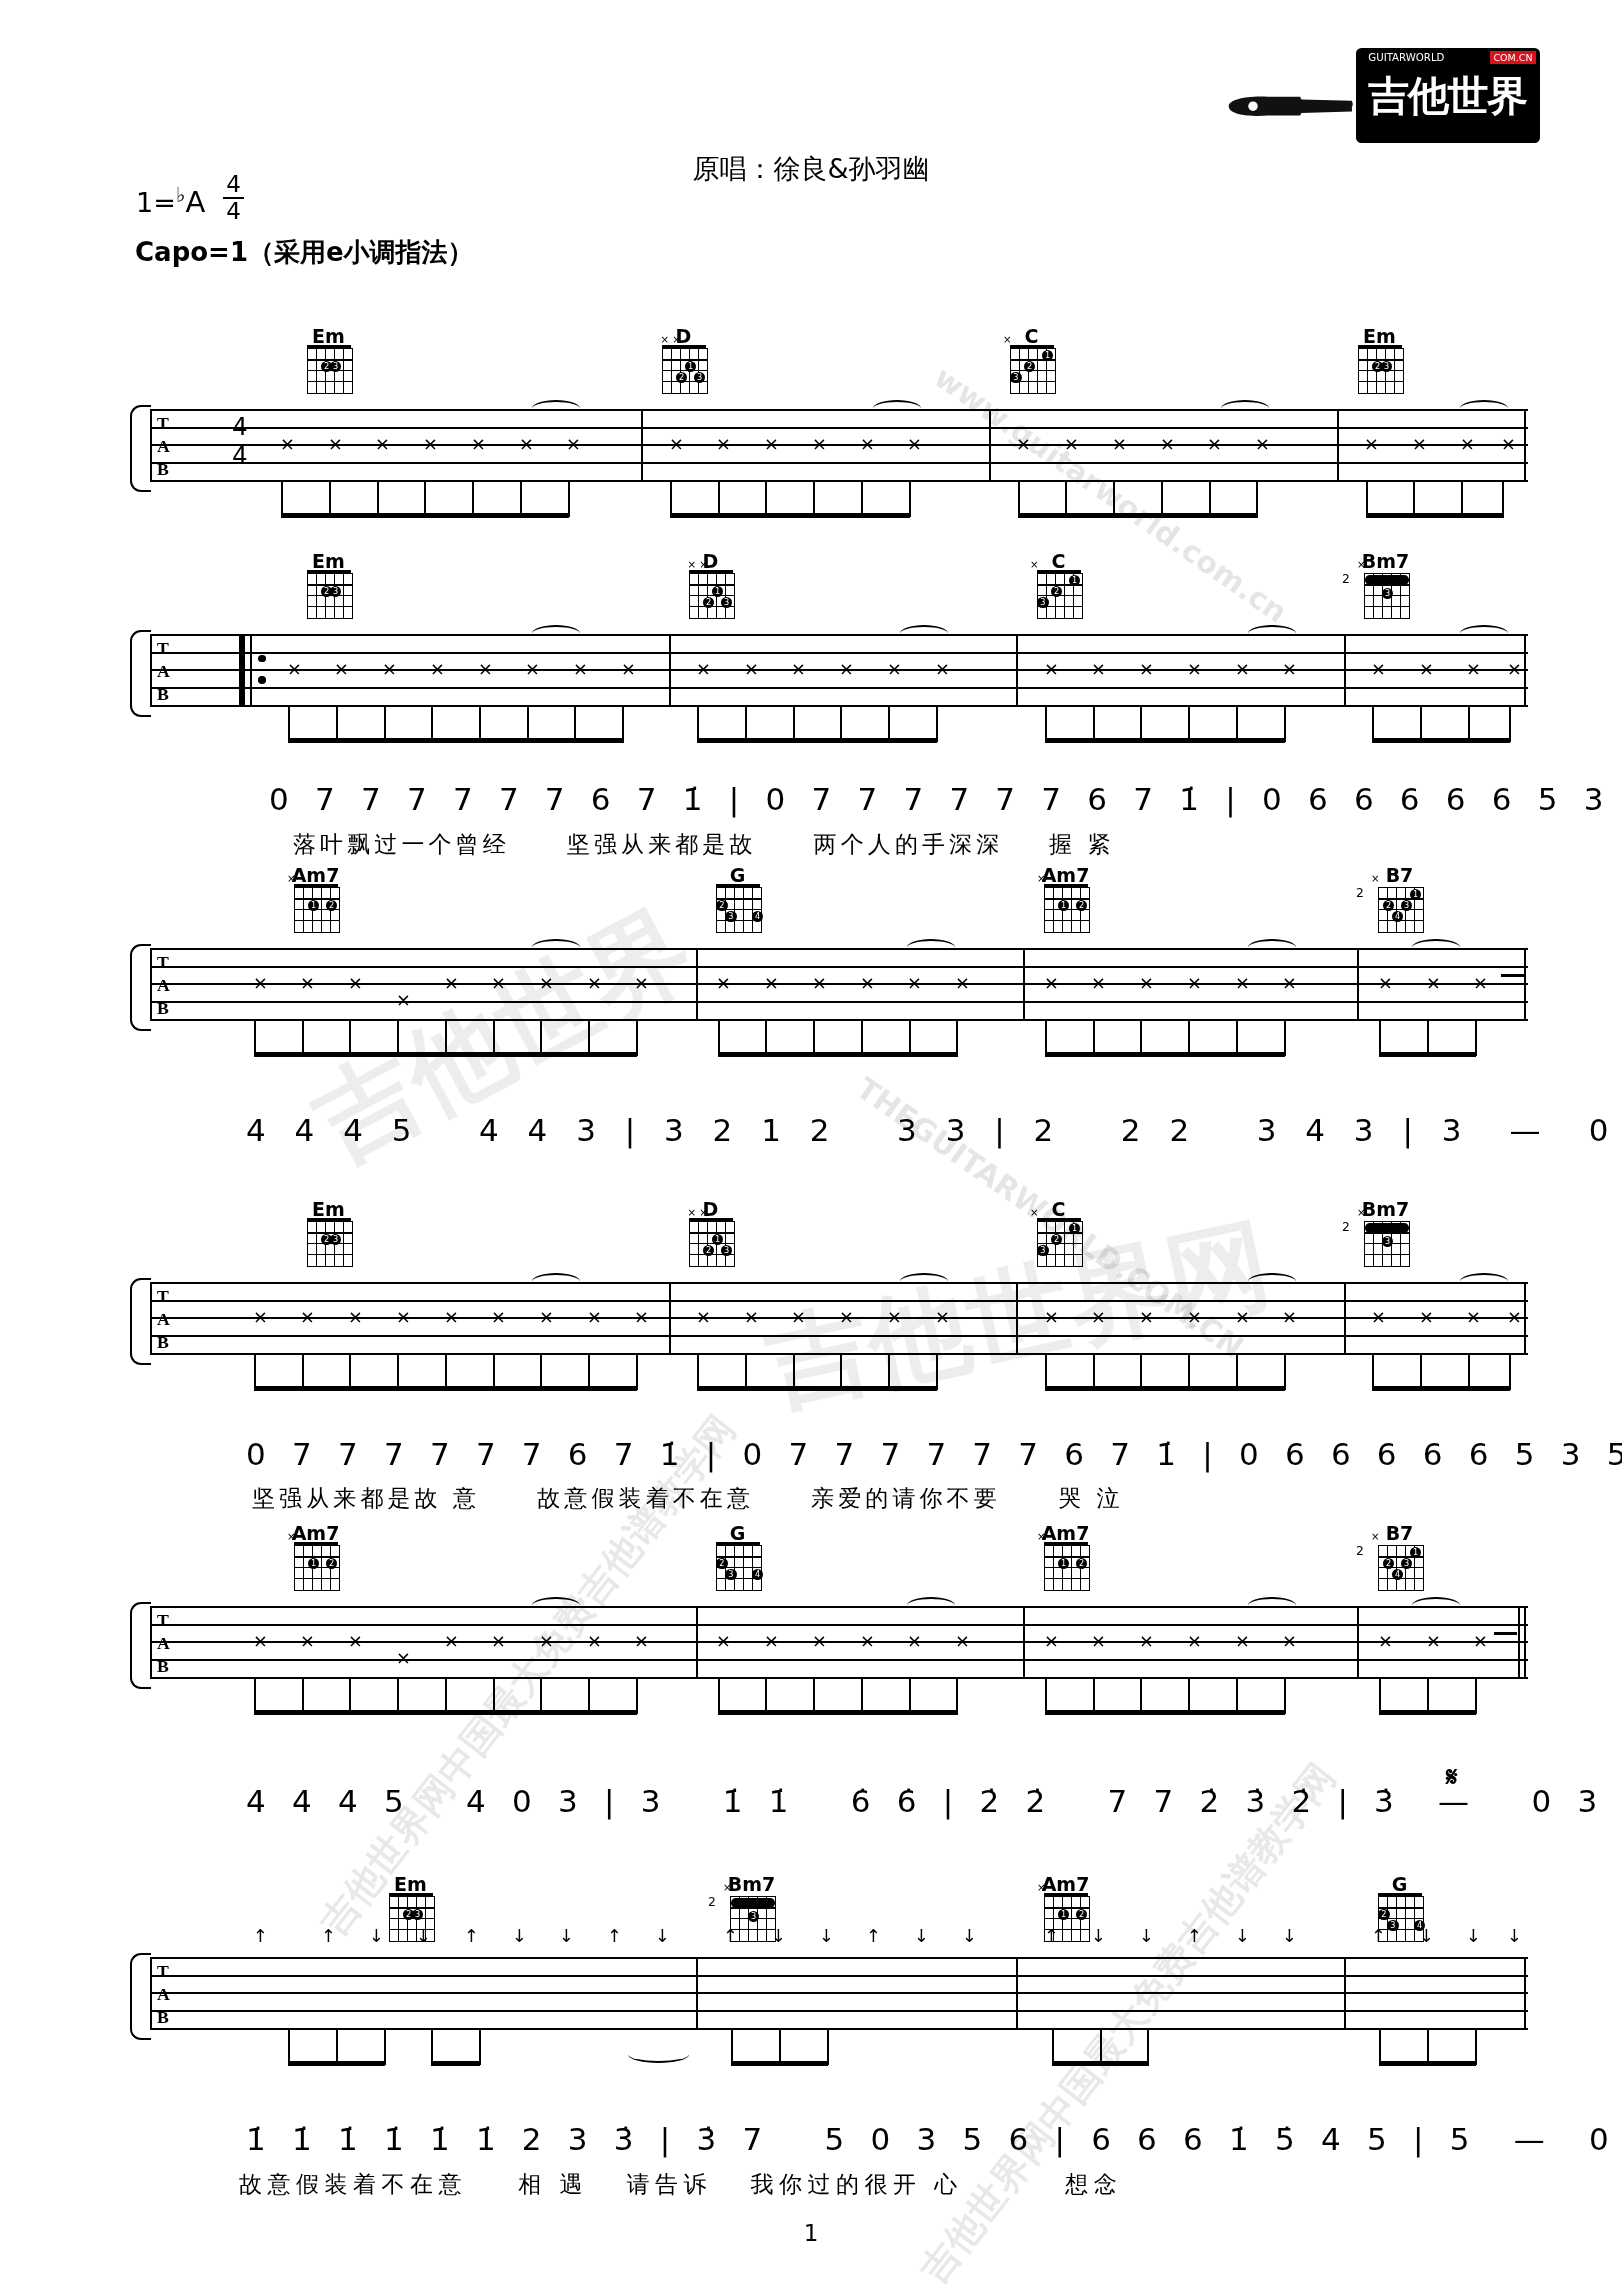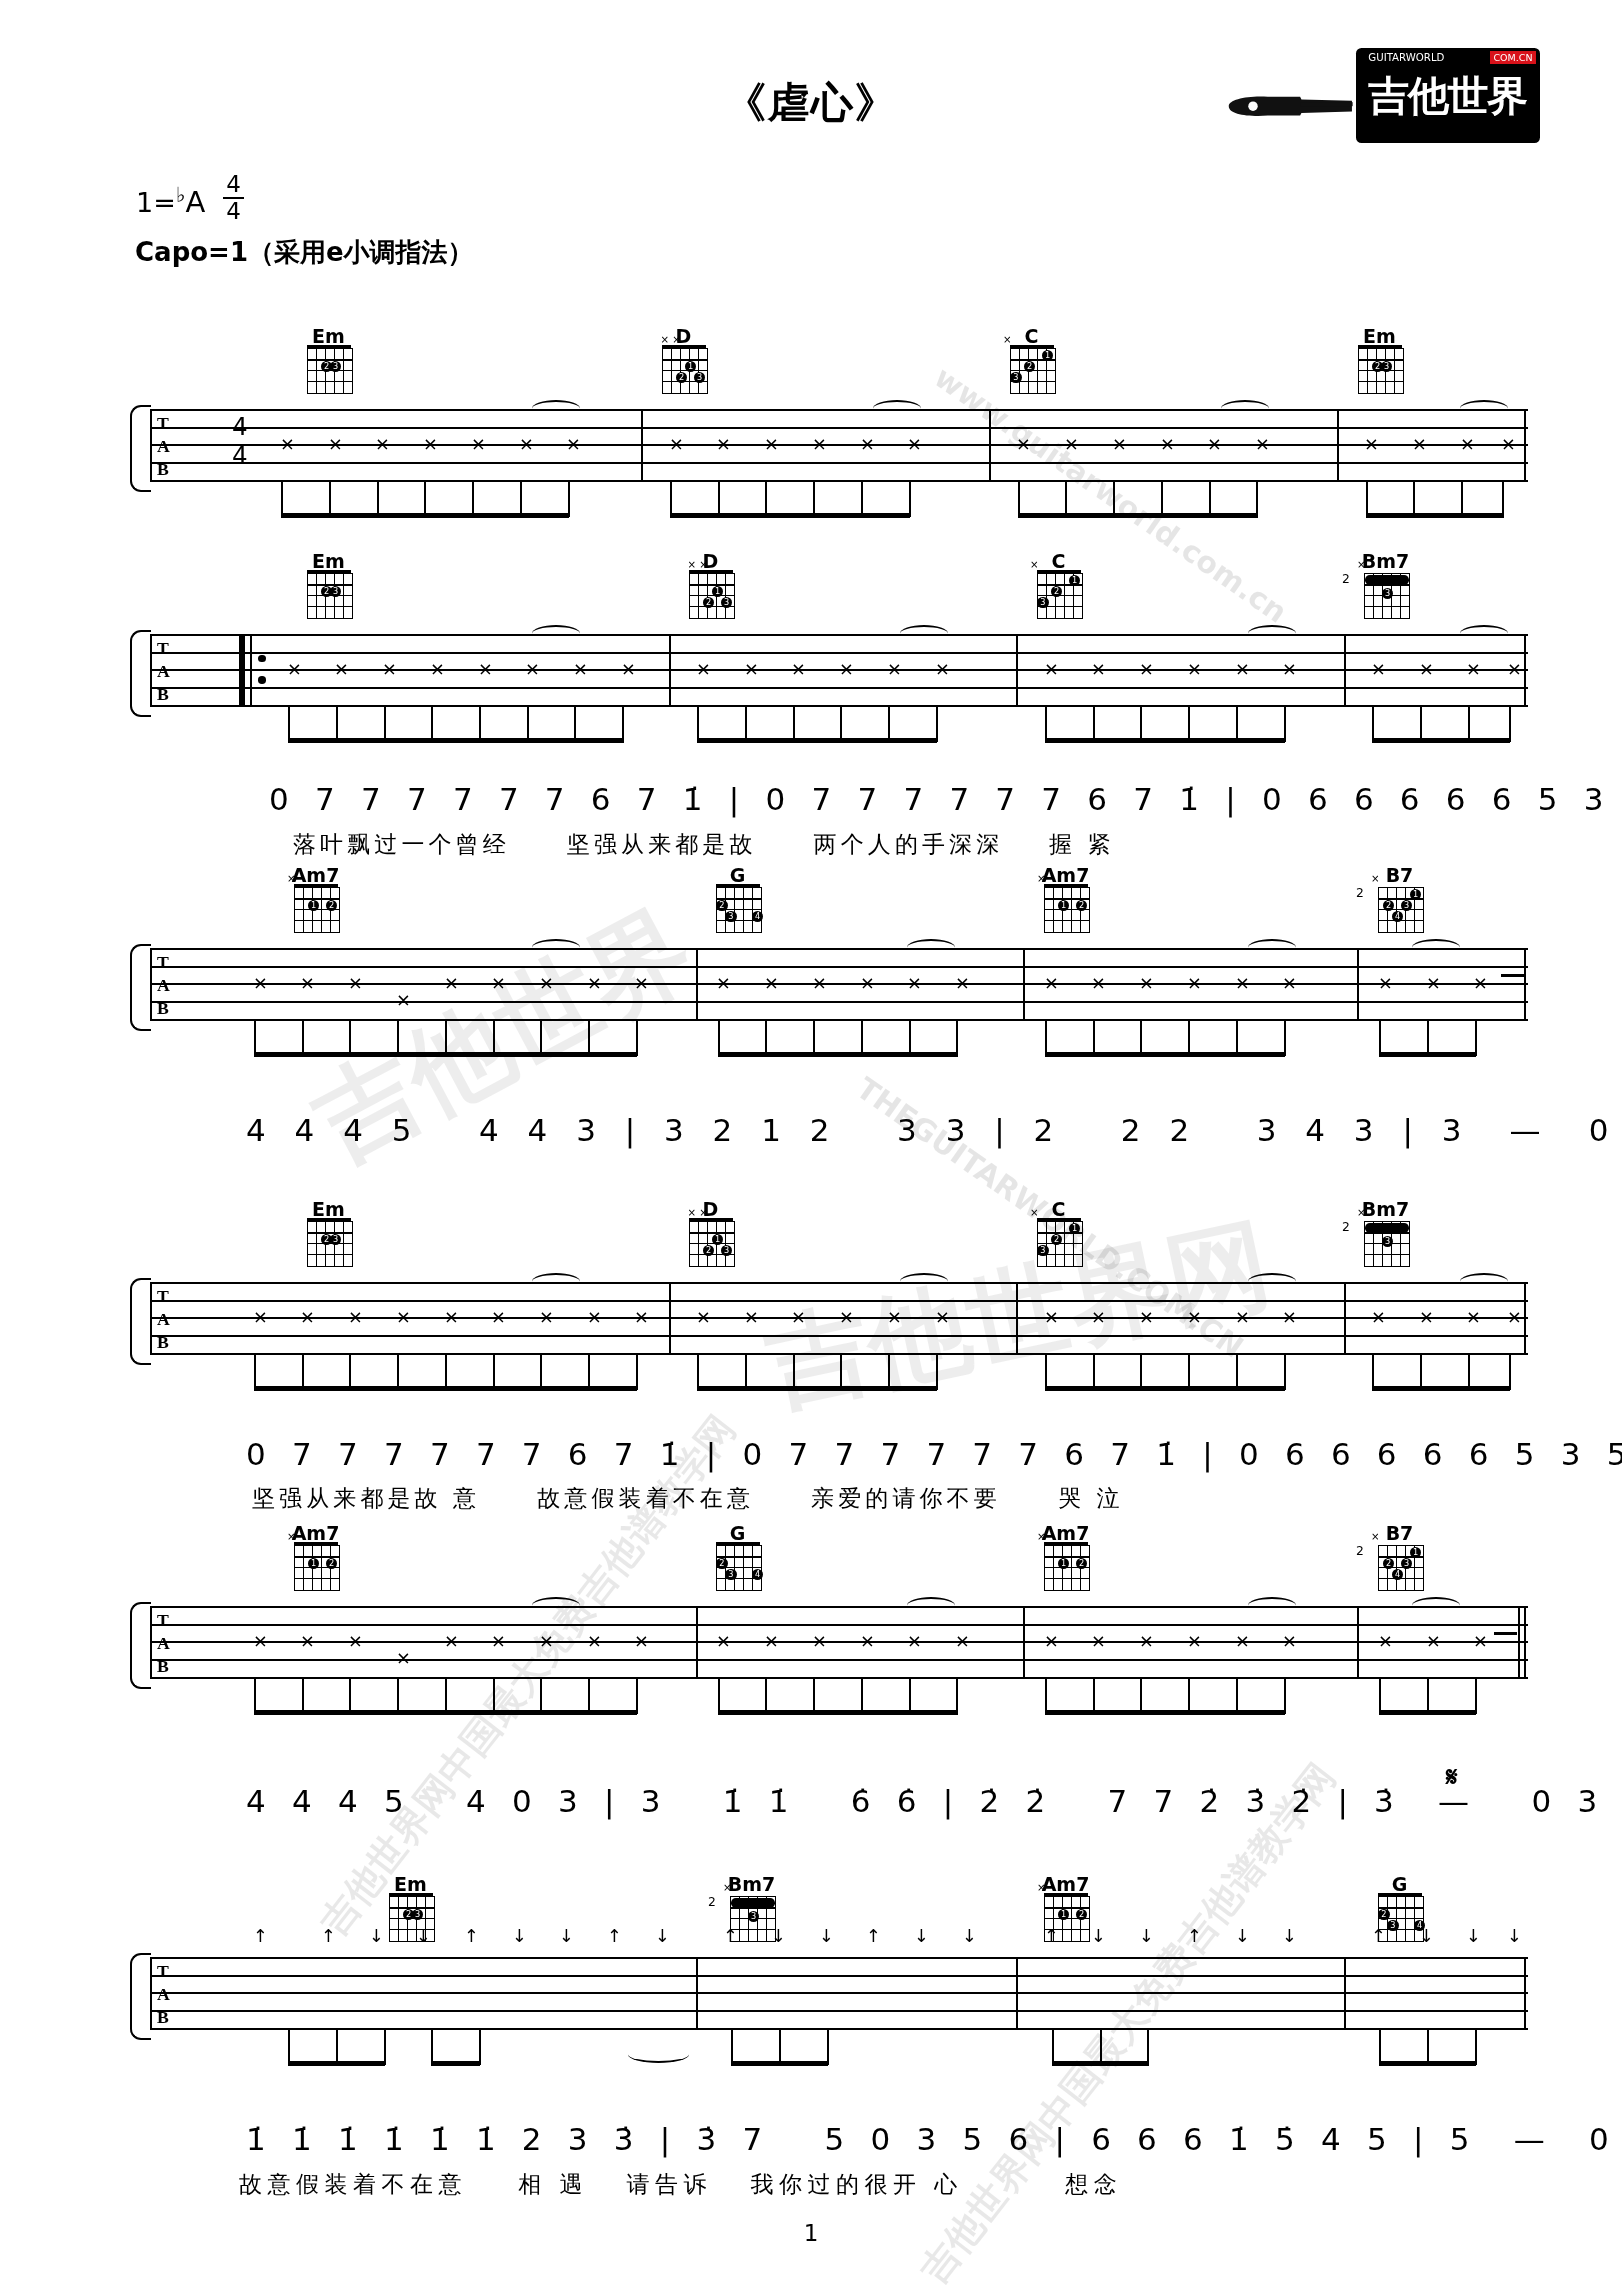--- a/index.html
+++ b/index.html
@@ -80,21 +80,21 @@
   .lyricline{position:absolute;font-size:23px;font-family:"DejaVu Sans",sans-serif;white-space:pre;}
 
   .pagenum{position:absolute;left:0;top:2220px;width:1622px;text-align:center;font-size:23px;font-family:"DejaVu Sans",sans-serif;}
   .segno{position:absolute;font-size:27px;font-family:"DejaVu Serif",serif;font-weight:bold;}
 </style>
 </head>
 <body>
 
 <div class="sheet">
 
-  <div class="title">《虐心》</div>
+  <div class="subtitle">原唱：徐良&amp;孙羽幽</div>
 
   <div class="keyline">
     <span>1=</span><span class="flat">♭</span><span class="big">A</span>
     <span class="timesig">
       <i>4</i>
       <i class="bar"></i>
       <i>4</i>
     </span>
   </div>
   <div class="capo">Capo=1（采用e小调指法）</div>

